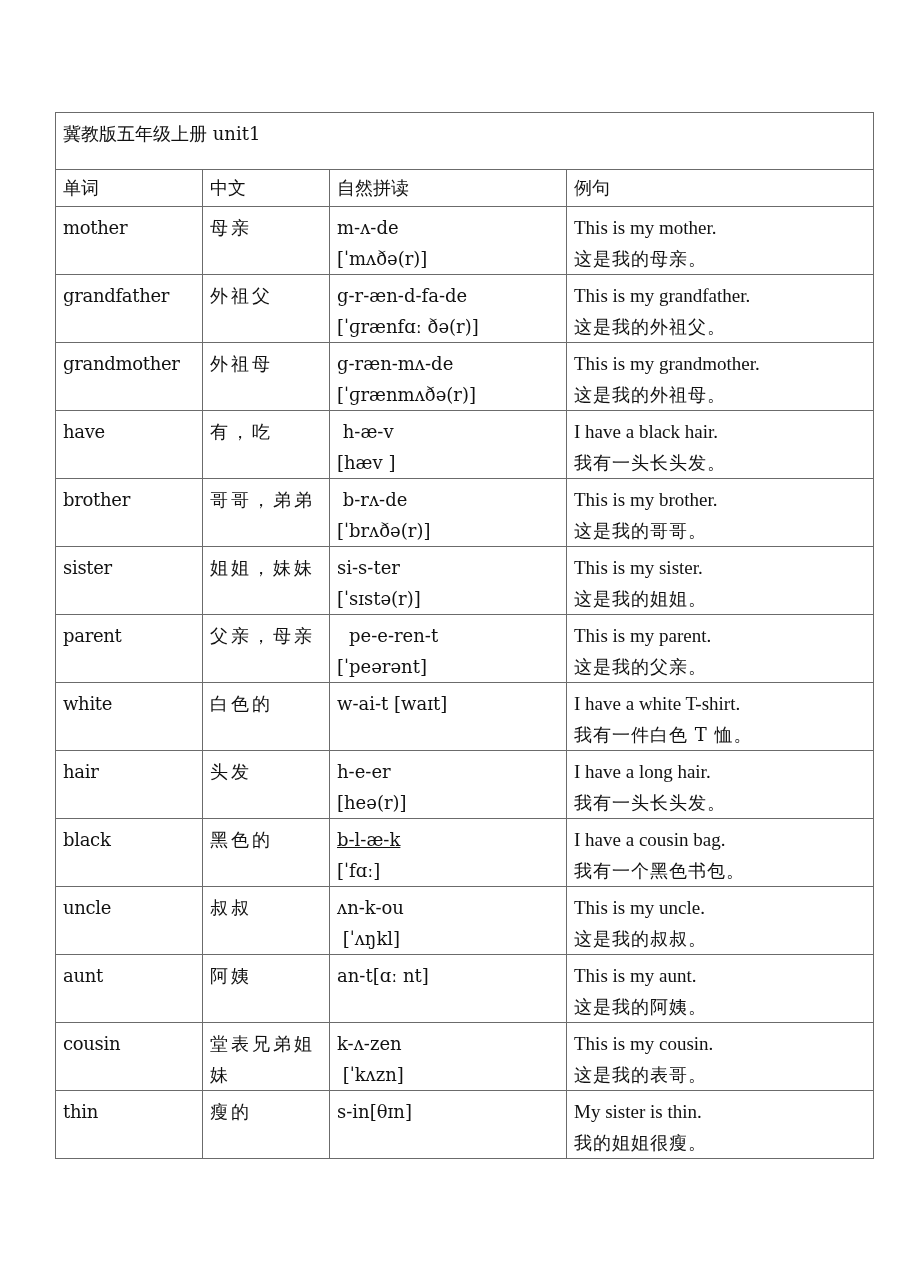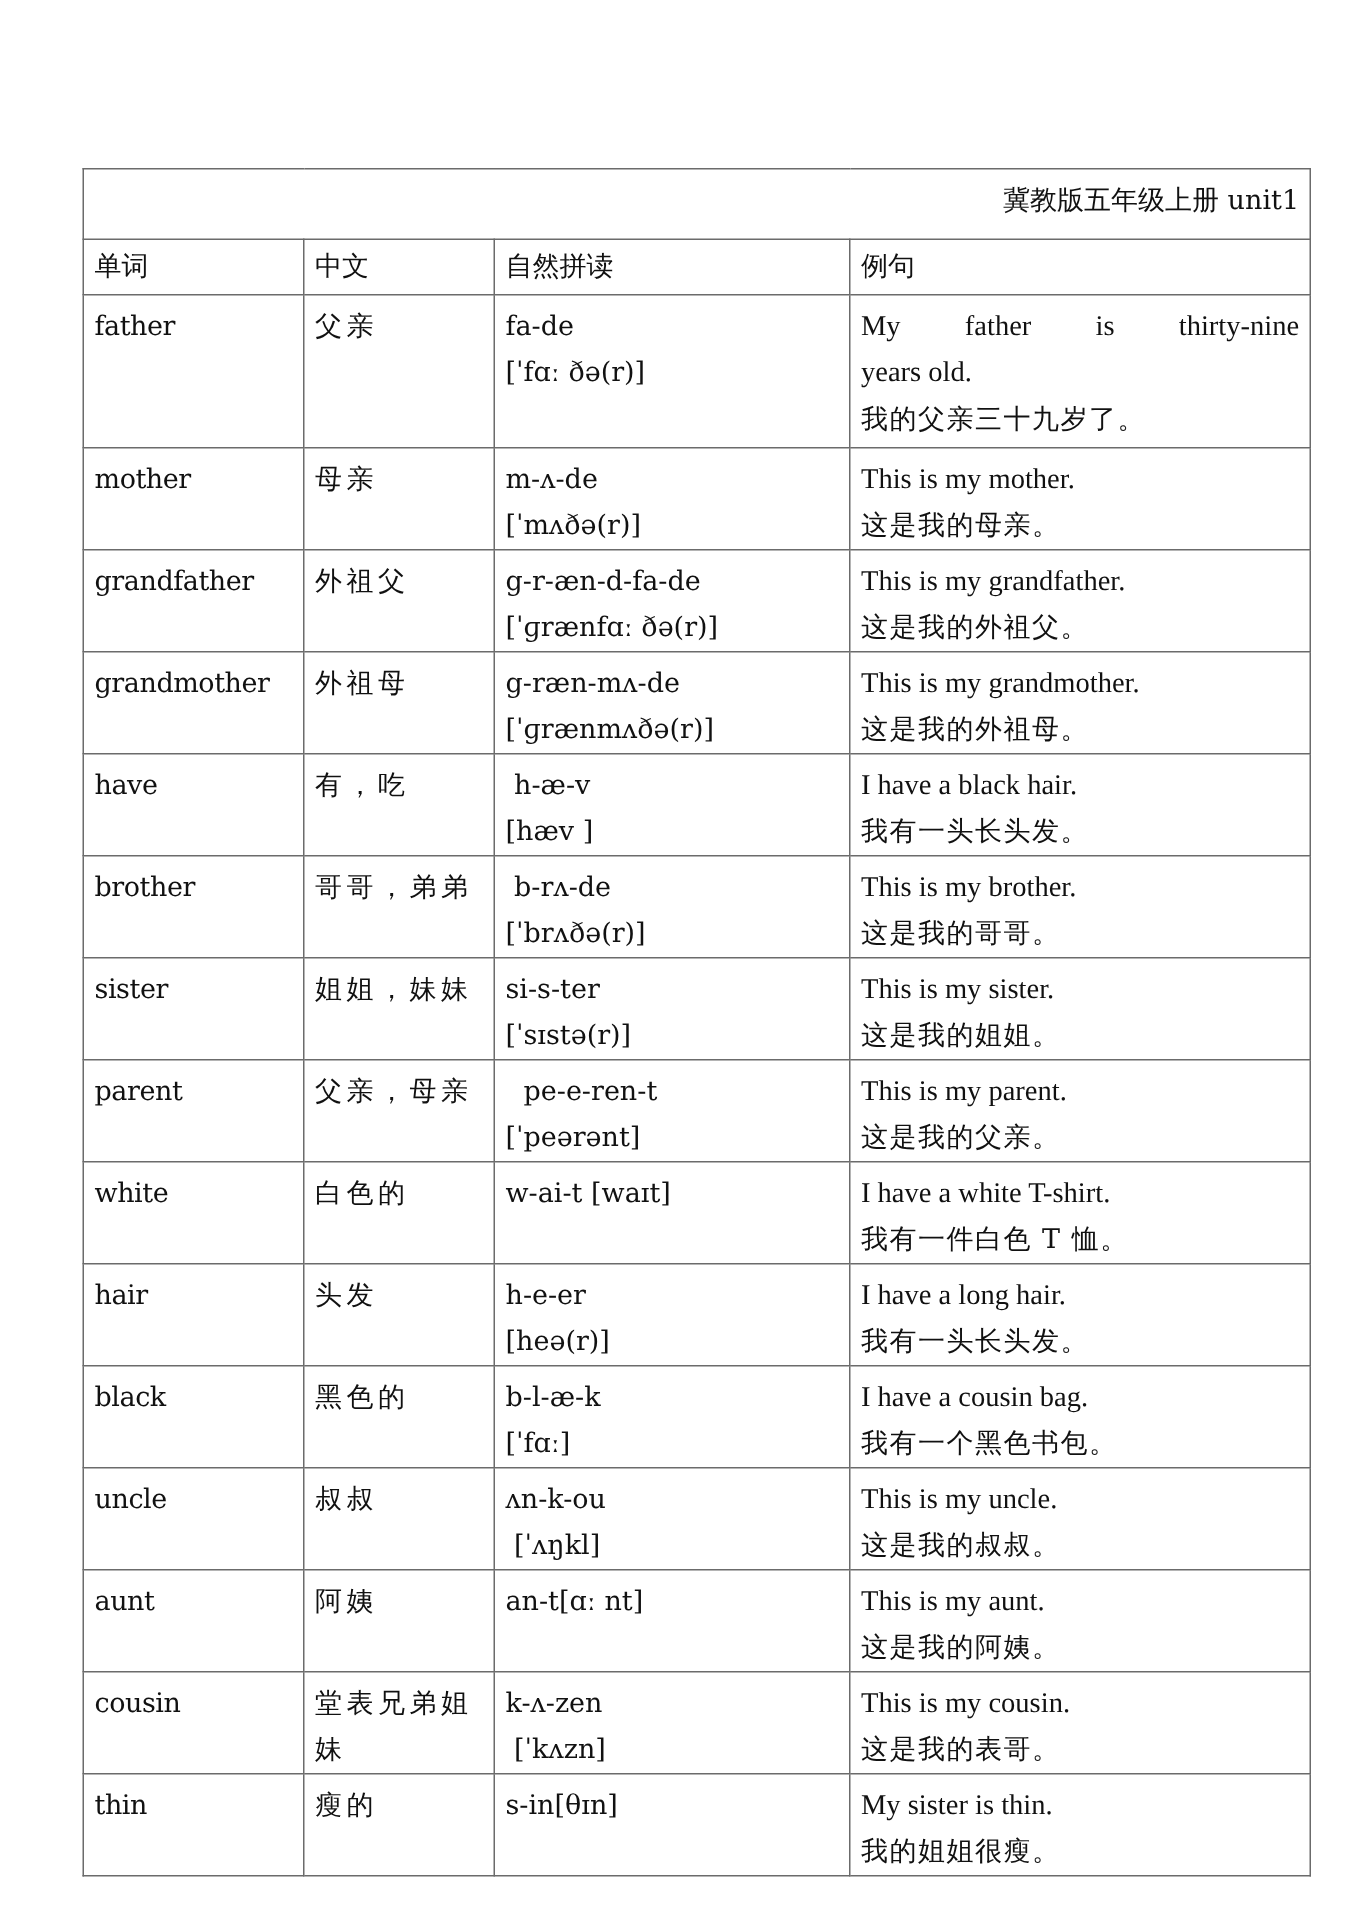--- a/index.html
+++ b/index.html
@@ -8,21 +8,21 @@
   .page { position: absolute; left: 0; top: 0; width: 905px; height: 1280px; }
   table.vocab {
     position: absolute; left: 55px; top: 112px;
     width: 818px; border-collapse: collapse; table-layout: fixed;
   }
   table.vocab td {
     border: 1.3px solid #6b6b6b; vertical-align: top;
     padding: 5px 7px 0 7px; font-size: 18px; line-height: 31px;
     overflow: hidden; box-sizing: border-box;
   }
-  td.title-cell { height: 47px; text-align: right; padding-top: 5px; font-size: 18px; }
+  td.title-cell { height: 57px; text-align: left; padding-top: 5px; font-size: 18px; }
   tr.header-row td { height: 37px; padding-top: 2px; }
   tr.data-row td { height: 68px; }
   tr.data-row.tall td { height: 102px; }
   tr.data-row.last td { height: 63px; }
   .word { font-family: "DejaVu Serif", "Liberation Serif", serif; font-size: 17px; letter-spacing: -0.3px; }
   .cn { letter-spacing: 3px; word-break: break-all; }
   .phon-line, .ex-line { display: block; white-space: nowrap; }
   .ex-line.justify { white-space: normal; text-align: justify; text-align-last: justify; }
   .ex-en { font-family: "Liberation Serif", "DejaVu Serif", serif; font-size: 19px; }
   .ex-cn { font-size: 18px; letter-spacing: 1px; }
@@ -42,33 +42,20 @@
     <tbody id="tbody">
       <tr class="title-row">
         <td class="title-cell" colspan="4">冀教版五年级上册 unit1</td>
       </tr>
       <tr class="header-row">
         <td>单词</td>
         <td>中文</td>
         <td>自然拼读</td>
         <td>例句</td>
       </tr>
-    <tr class="data-row tall">
-          <td class="word">father</td>
-          <td class="cn">父亲</td>
-          <td class="phon">
-            <span class="phon-line" style="white-space: pre;">fa-de</span>
-            <span class="phon-line" style="white-space: pre;">[ˈfɑː ðə(r)]</span>
-          </td>
-          <td>
-            <span class="ex-line ex-en justify">My father is thirty-nine</span>
-            <span class="ex-line ex-en">years old.</span>
-            <span class="ex-line ex-cn">我的父亲三十九岁了。</span>
-          </td>
-        </tr>
         <tr class="data-row">
           <td class="word">mother</td>
           <td class="cn">母亲</td>
           <td class="phon">
             <span class="phon-line" style="white-space: pre;">m-ʌ-de</span>
             <span class="phon-line" style="white-space: pre;">[ˈmʌðə(r)]</span>
           </td>
           <td>
             <span class="ex-line ex-en">This is my mother.</span>
             <span class="ex-line ex-cn">这是我的母亲。</span>
@@ -166,21 +153,21 @@
           </td>
           <td>
             <span class="ex-line ex-en">I have a long hair.</span>
             <span class="ex-line ex-cn">我有一头长头发。</span>
           </td>
         </tr>
         <tr class="data-row">
           <td class="word">black</td>
           <td class="cn">黑色的</td>
           <td class="phon">
-            <span class="phon-line" style="white-space: pre;">b-l-æ-k</span>
+            <span class="phon-line" style="white-space: pre; text-decoration: underline;">b-l-æ-k</span>
             <span class="phon-line" style="white-space: pre;">[ˈfɑː]</span>
           </td>
           <td>
             <span class="ex-line ex-en">I have a cousin bag.</span>
             <span class="ex-line ex-cn">我有一个黑色书包。</span>
           </td>
         </tr>
         <tr class="data-row">
           <td class="word">uncle</td>
           <td class="cn">叔叔</td>

